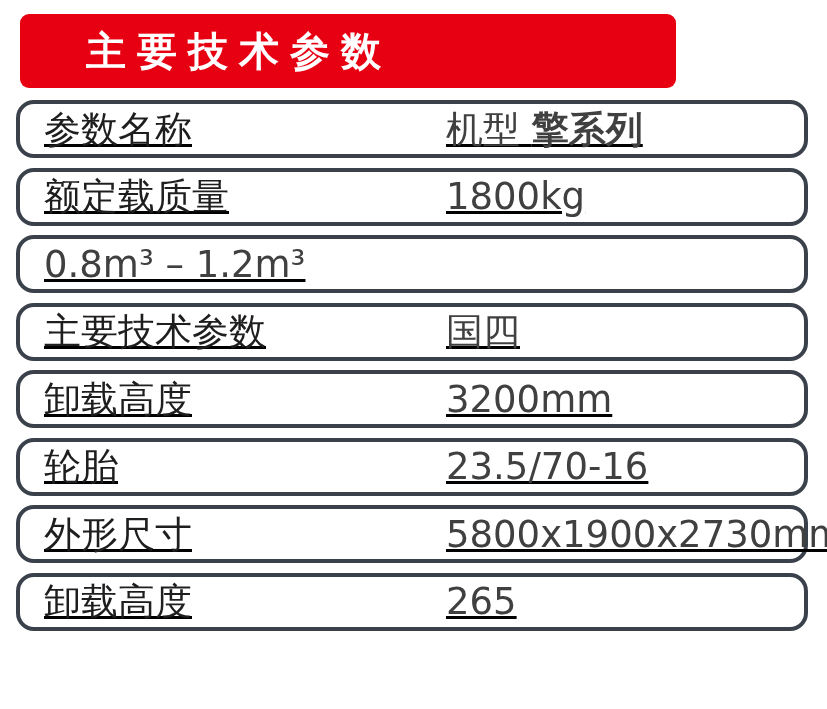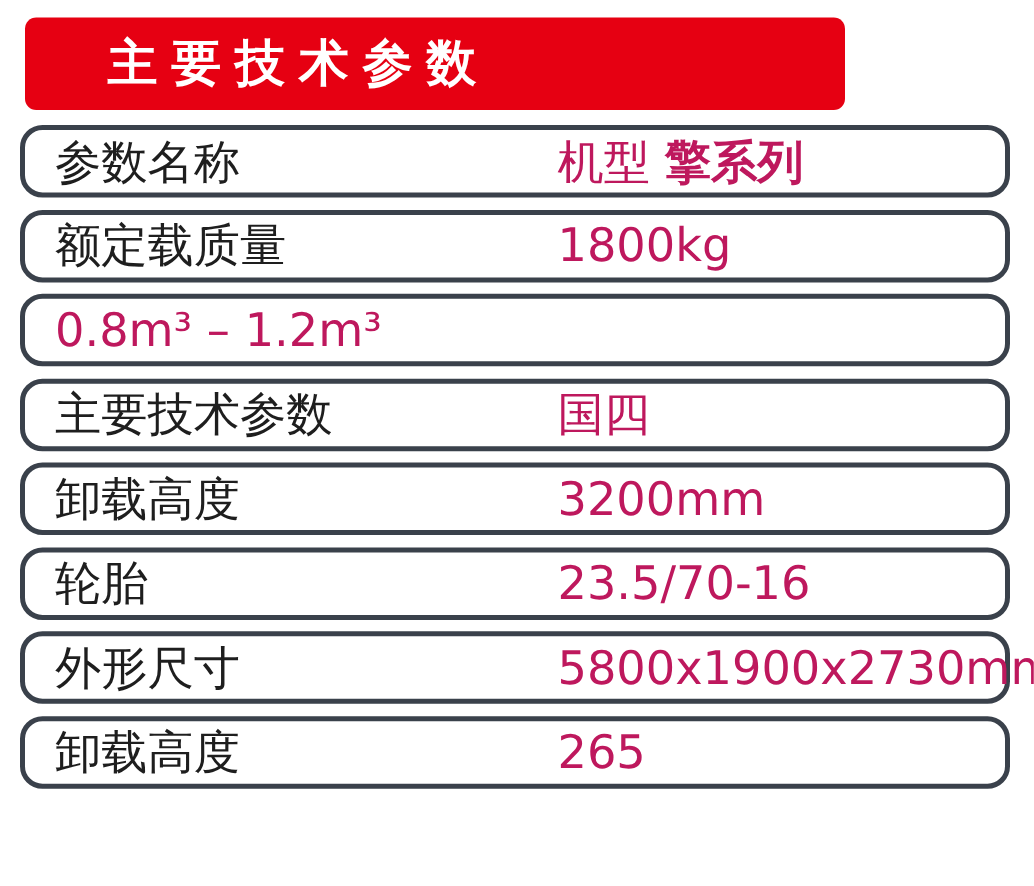--- a/index.html
+++ b/index.html
@@ -50,32 +50,33 @@
   .spec-row {
     box-sizing: border-box;
     height: 58px;
     background: #ffffff;
     border: 4px solid #3a414b;
     border-radius: 18px;
     display: flex;
     align-items: center;
     padding-left: 24px;
     padding-right: 10px;
+    text-decoration: underline;
   }
   .spec-label {
     width: 402px;
     flex: 0 0 402px;
     font-size: 37px;
     color: #1e1e1e;
     line-height: 1;
     white-space: nowrap;
   }
   .spec-value {
     font-size: 37px;
-    color: #be185d;
+    color: #404040;
     line-height: 1;
     white-space: nowrap;
   }
   .spec-value .bold {
     font-weight: bold;
   }
 </style>
 </head>
 <body>
 

